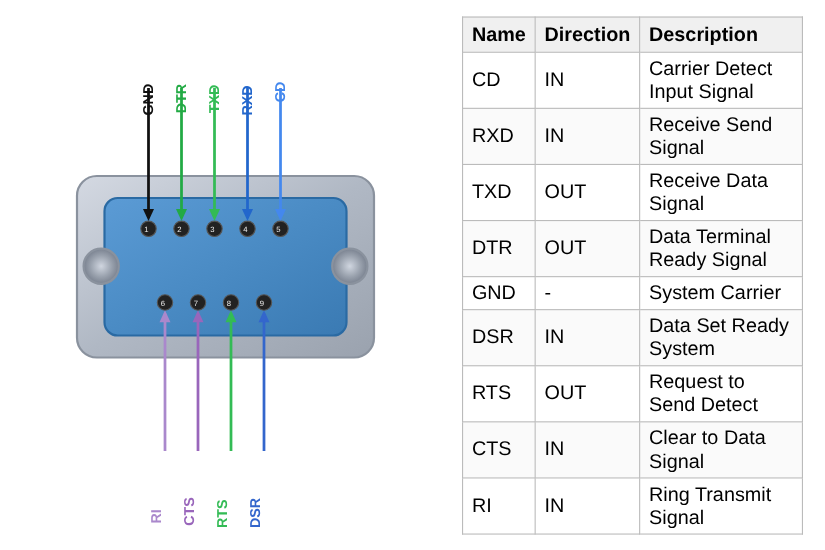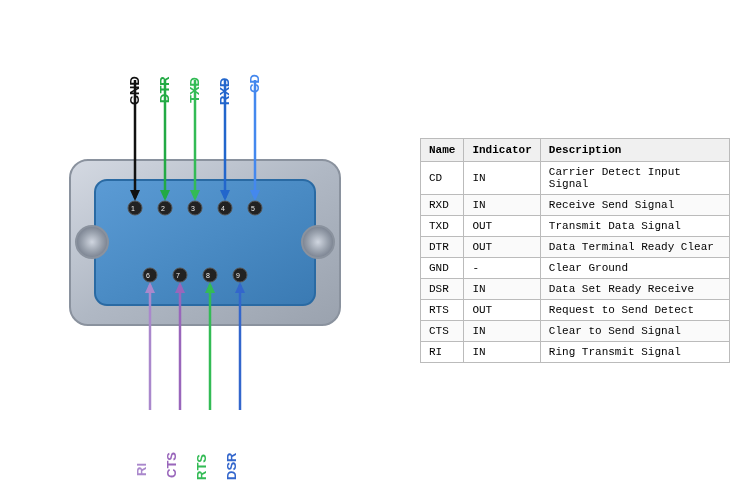--- a/index.html
+++ b/index.html
@@ -39,22 +39,21 @@
       pointer-events: none;
     }
     
     .table-section {
       flex: 1;
       padding-left: 10px;
     }
     table {
       border-collapse: collapse;
       width: 100%;
-      font-size: 11px;
-      font-family: Liberation Mono, monospace;
+      font-size: 18px;
     }
     th {
       background: #f0f0f0;
       border: 1px solid #bbb;
       padding: 5px 8px;
       text-align: left;
       font-weight: bold;
     }
     td {
       border: 1px solid #bbb;
@@ -163,64 +162,64 @@
         </radialGradient>
       </defs>
     </svg>
   </div>
 
   <div class="table-section">
     <table>
       <thead>
         <tr>
           <th>Name</th>
-          <th>Indicator</th>
+          <th>Direction</th>
           <th>Description</th>
         </tr>
       </thead>
       <tbody id="table-body">
       <tr>
             <td>CD</td>
             <td>IN</td>
             <td>Carrier Detect Input Signal</td>
           </tr>
           <tr>
             <td>RXD</td>
             <td>IN</td>
             <td>Receive Send Signal</td>
           </tr>
           <tr>
             <td>TXD</td>
             <td>OUT</td>
-            <td>Transmit Data Signal</td>
+            <td>Receive Data Signal</td>
           </tr>
           <tr>
             <td>DTR</td>
             <td>OUT</td>
-            <td>Data Terminal Ready Clear</td>
+            <td>Data Terminal Ready Signal</td>
           </tr>
           <tr>
             <td>GND</td>
             <td>-</td>
-            <td>Clear Ground</td>
+            <td>System Carrier</td>
           </tr>
           <tr>
             <td>DSR</td>
             <td>IN</td>
-            <td>Data Set Ready Receive</td>
+            <td>Data Set Ready System</td>
           </tr>
           <tr>
             <td>RTS</td>
             <td>OUT</td>
             <td>Request to Send Detect</td>
           </tr>
           <tr>
             <td>CTS</td>
             <td>IN</td>
-            <td>Clear to Send Signal</td>
+            <td>Clear to Data Signal</td>
           </tr>
           <tr>
             <td>RI</td>
             <td>IN</td>
             <td>Ring Transmit Signal</td>
           </tr>
         </tbody>
     </table>
   </div>
 

